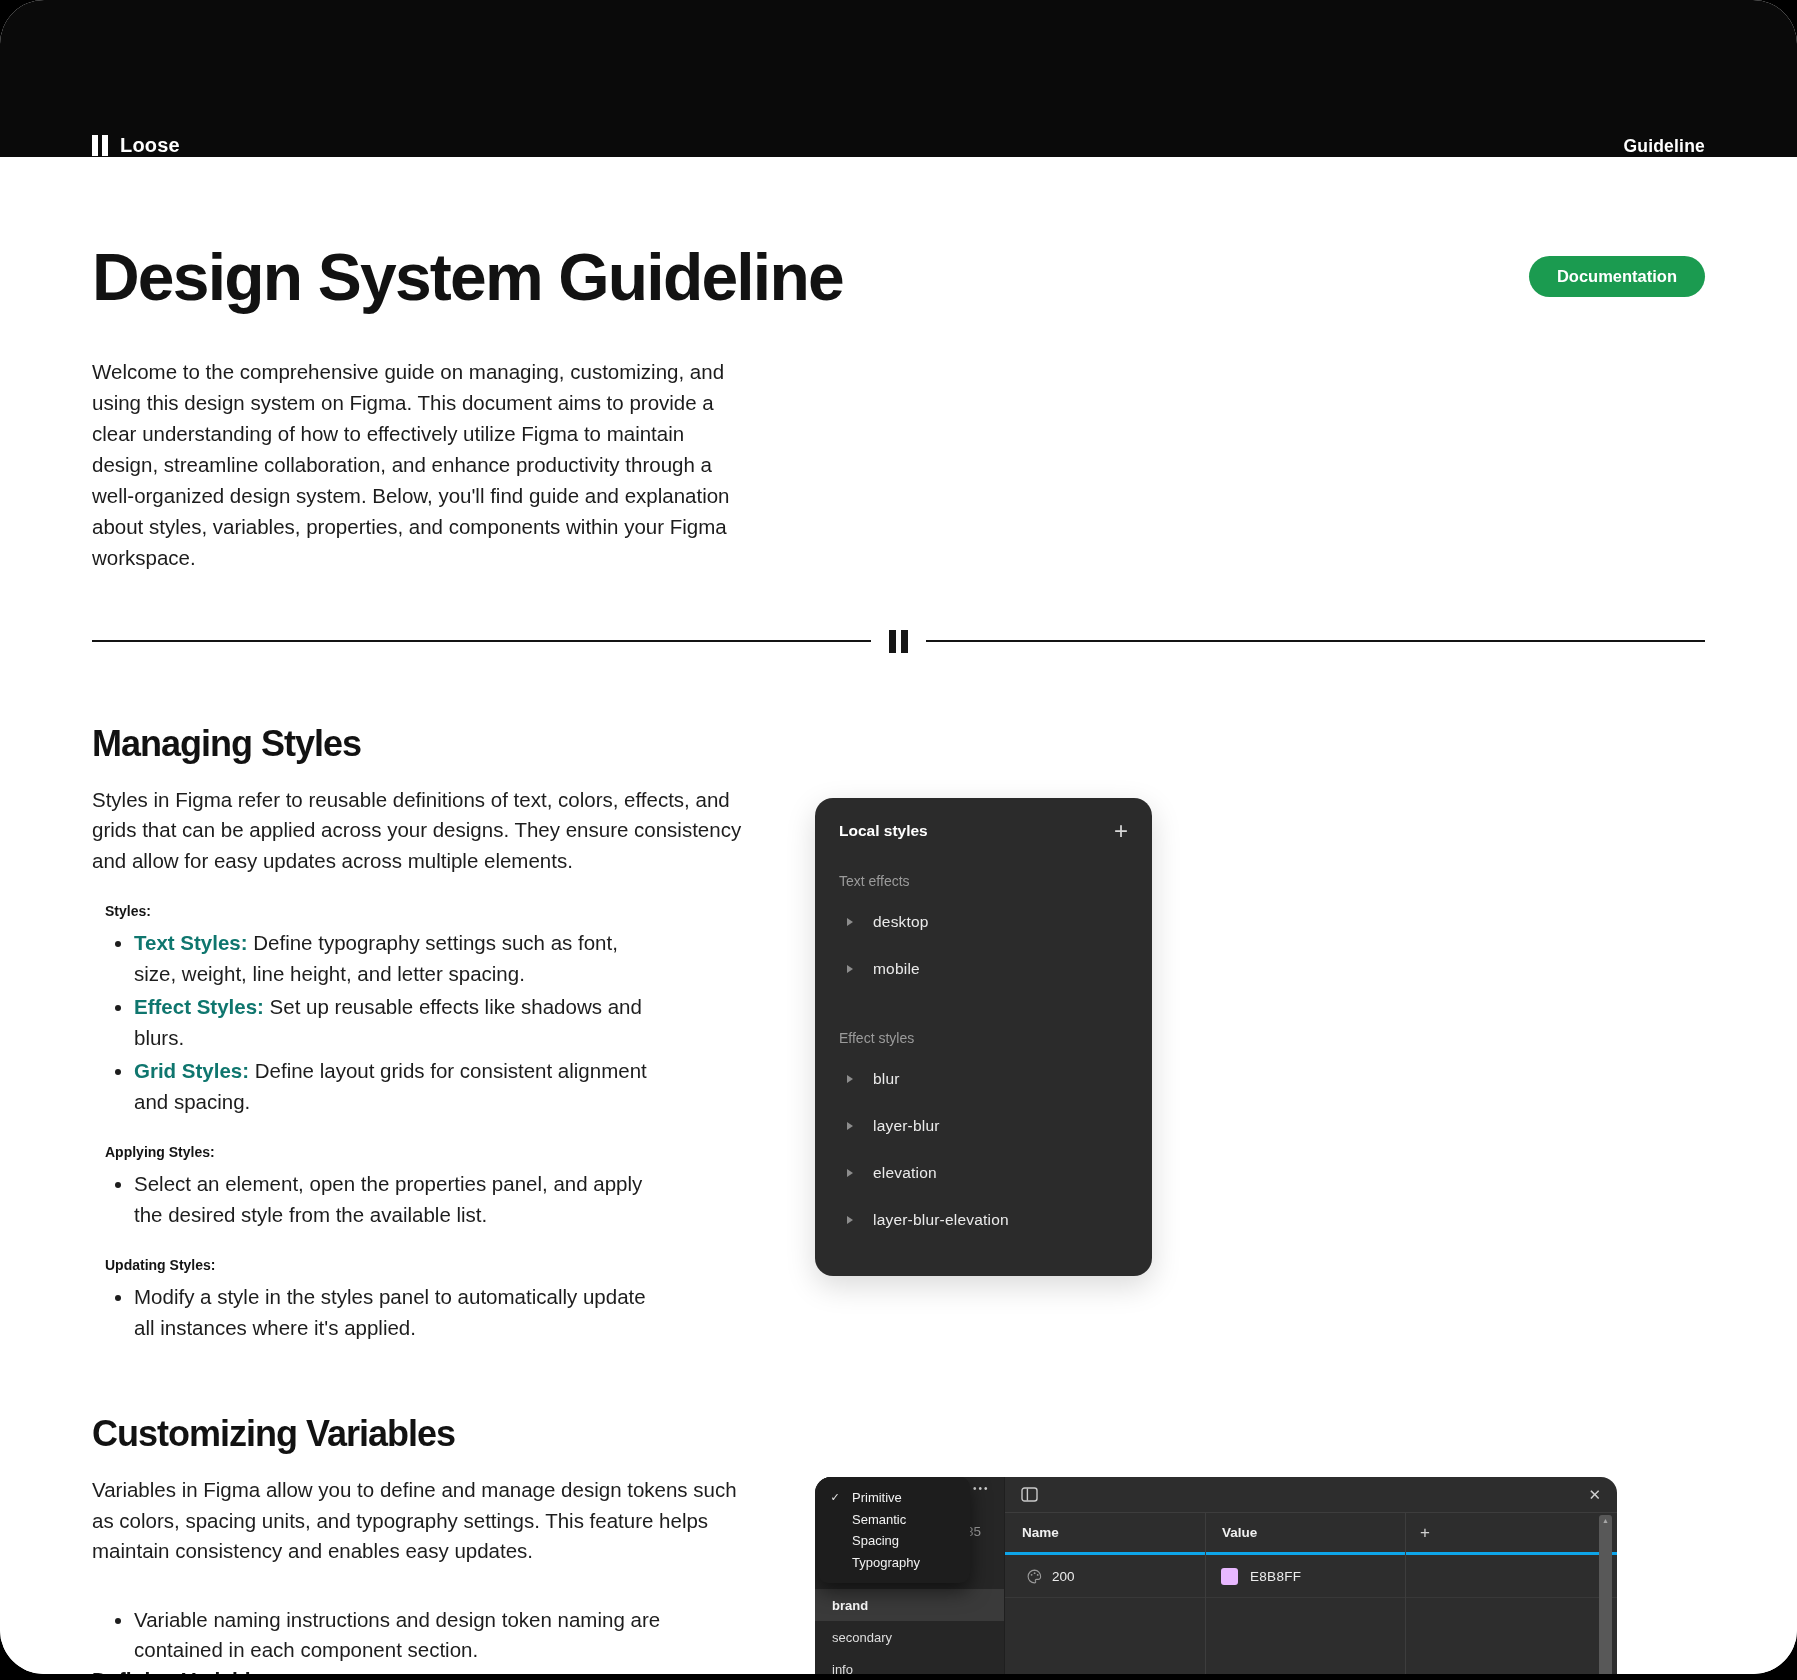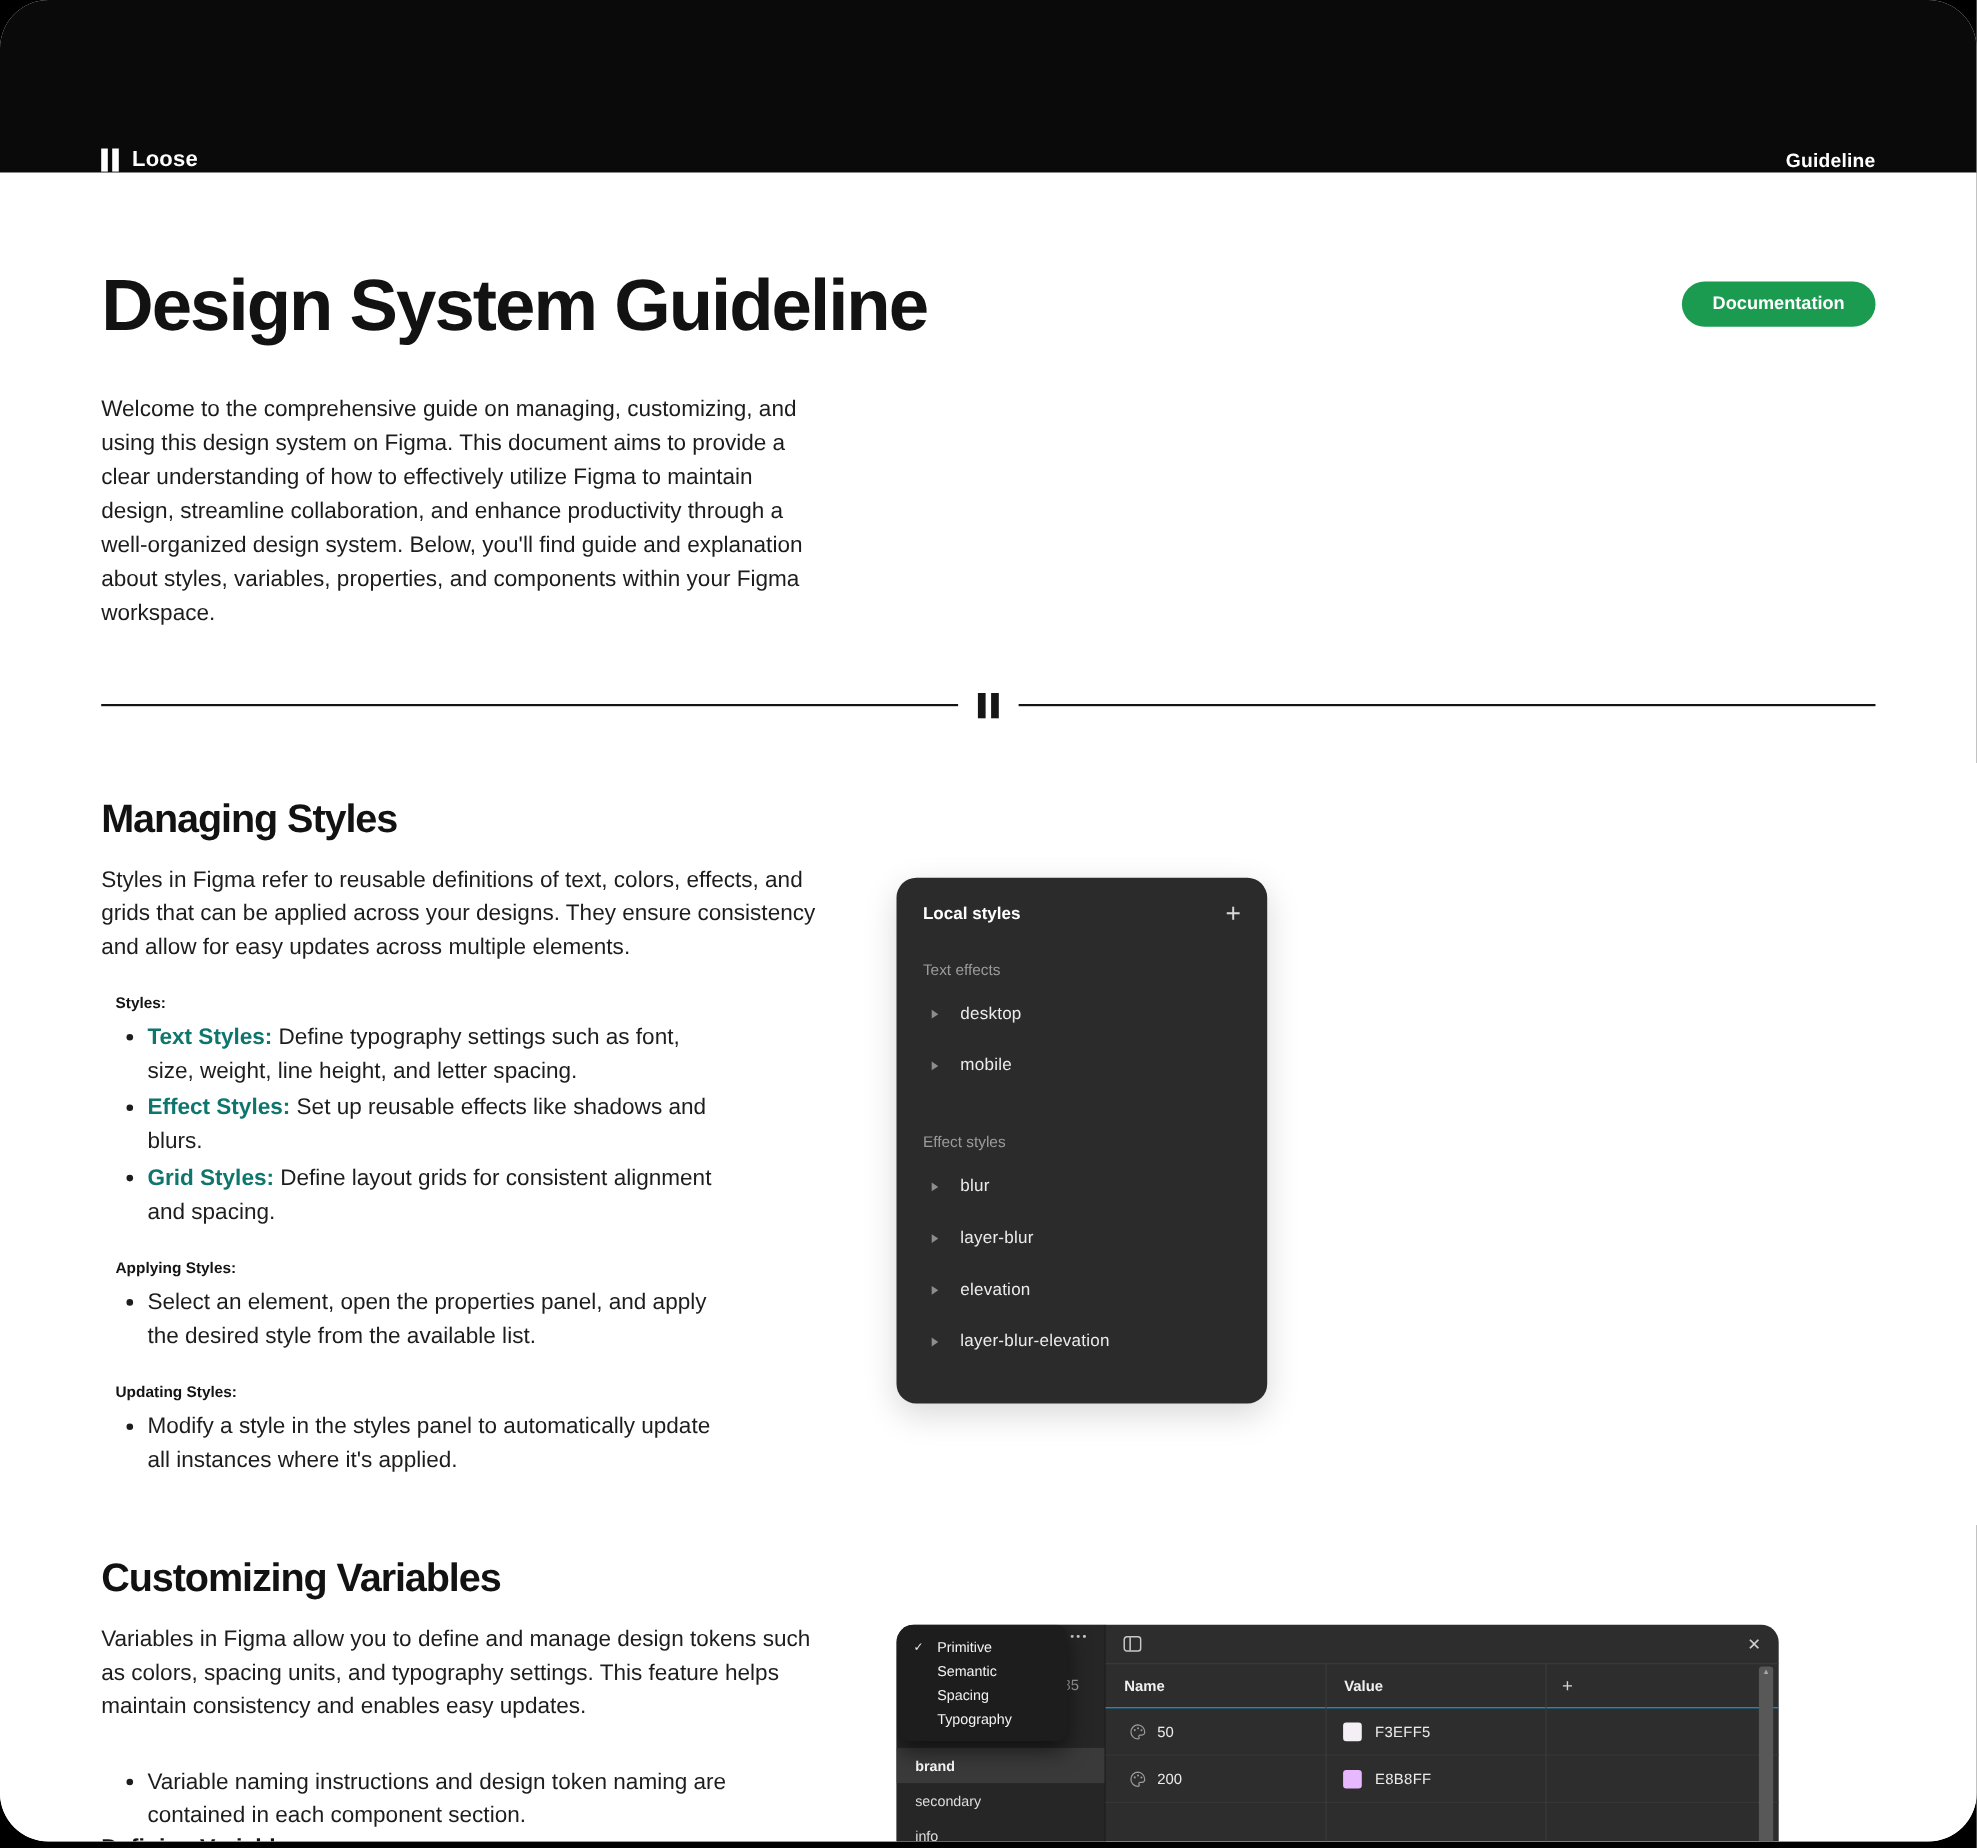--- a/index.html
+++ b/index.html
@@ -71,21 +71,21 @@
   .vp-items{position:absolute;top:112px;left:0;right:0}
   .vp-item{height:32px;display:flex;align-items:center;padding-left:17px;font-size:13px;color:#dedede;cursor:pointer}
   .vp-item.selected{background:#3a3a3a;color:#fafafa;font-weight:700}
   .vp-main{position:absolute;left:190px;top:0;right:0;bottom:0}
   .vp-topbar{height:35px;display:flex;align-items:center;justify-content:space-between;padding:0 16px;border-bottom:1px solid #3d3d3d}
   .icon-btn{cursor:pointer;display:flex;align-items:center}
   .vp-close{font-size:15px;color:#cfcfcf}
   .vp-cols{position:absolute;top:35px;bottom:0;left:0;right:0;pointer-events:none}
   .vp-cols i{position:absolute;top:0;bottom:0;width:1px;background:#3d3d3d}
   .vp-cols i.d1{left:200px}.vp-cols i.d2{left:400px}
-  .vp-header{height:39px;display:flex;align-items:center;border-bottom:1px solid #0ea5e9;font-size:13.5px;font-weight:700;color:#f0f0f0}
+  .vp-header{height:39px;display:flex;align-items:center;border-bottom:3px solid #0ea5e9;font-size:13.5px;font-weight:700;color:#f0f0f0}
   .col-name{width:200px;box-sizing:border-box;padding-left:17px}
   .col-value{width:200px;box-sizing:border-box;padding-left:17px}
   .col-add{flex:1;padding-left:15px;font-size:17px;font-weight:400;color:#d2d2d2;cursor:pointer}
   .vp-row{height:42px;display:flex;align-items:center;border-bottom:1px solid #383838;font-size:13.5px;cursor:pointer}
   .vp-row .cell-name{width:200px;box-sizing:border-box;padding-left:22px;display:flex;align-items:center;gap:10px;color:#ececec}
   .vp-row .cell-value{width:200px;box-sizing:border-box;padding-left:16px;display:flex;align-items:center;gap:12px;color:#ececec;letter-spacing:.3px}
   .swatch{width:17px;height:17px;border-radius:3px;flex:0 0 auto}
   .vp-scroll{position:absolute;right:5px;top:38px;bottom:0;width:13px;background:#585858;border-radius:3px;cursor:pointer}
   .vp-scroll .arrow{position:absolute;top:2px;left:0;right:0;text-align:center;font-size:7px;color:#a8a8a8}
   .vp-dropdown{
@@ -218,35 +218,20 @@
         <div class="vp-cols">
             <i class="d1"></i>
             <i class="d2"></i>
           </div>
         <div class="vp-header">
           <span class="col-name">Name</span>
           <span class="col-value">Value</span>
           <span class="col-add">+</span>
         </div>
 
-        <div class="vp-row">
-          <span class="cell-name">
-            <svg width="15" height="15" viewBox="0 0 16 16">
-                <path d="M8 1.2a6.8 6.8 0 100 13.6c1.3 0 1.5-1 1-1.8-.5-.9.1-2 1.3-2h1.5a2.6 2.6 0 002.7-2.9A6.8 6.8 0 008 1.2z" fill="none" stroke="#9a9a9a" stroke-width="1.2"></path>
-                <circle cx="4.9" cy="6.2" r="1" fill="#9a9a9a"></circle>
-                <circle cx="8.1" cy="4.4" r="1" fill="#9a9a9a"></circle>
-                <circle cx="11.4" cy="6.3" r="1" fill="#9a9a9a"></circle>
-              </svg>
-            <span>50</span>
-          </span>
-          <span class="cell-value">
-            <span class="swatch" style="background: rgb(243, 239, 245);"></span>
-            <span>F3EFF5</span>
-          </span>
-        </div>
 
 
         <div class="vp-row">
           <span class="cell-name">
             <svg width="15" height="15" viewBox="0 0 16 16">
                 <path d="M8 1.2a6.8 6.8 0 100 13.6c1.3 0 1.5-1 1-1.8-.5-.9.1-2 1.3-2h1.5a2.6 2.6 0 002.7-2.9A6.8 6.8 0 008 1.2z" fill="none" stroke="#9a9a9a" stroke-width="1.2"></path>
                 <circle cx="4.9" cy="6.2" r="1" fill="#9a9a9a"></circle>
                 <circle cx="8.1" cy="4.4" r="1" fill="#9a9a9a"></circle>
                 <circle cx="11.4" cy="6.3" r="1" fill="#9a9a9a"></circle>
               </svg>

